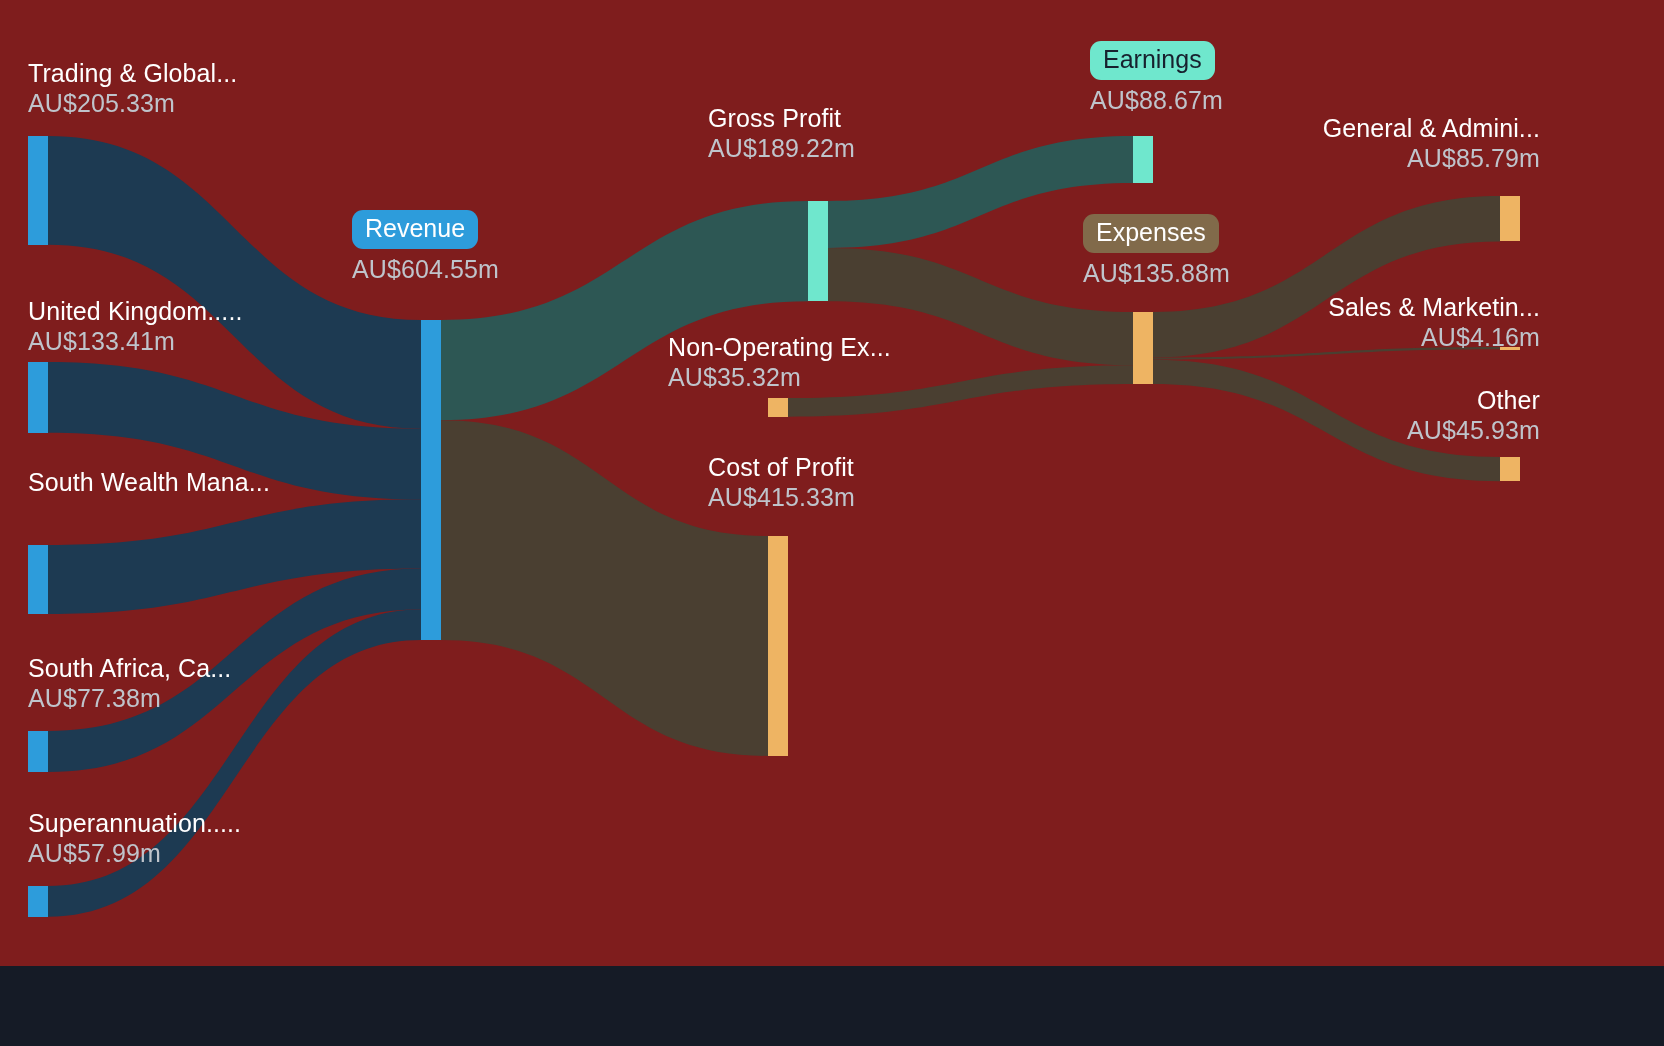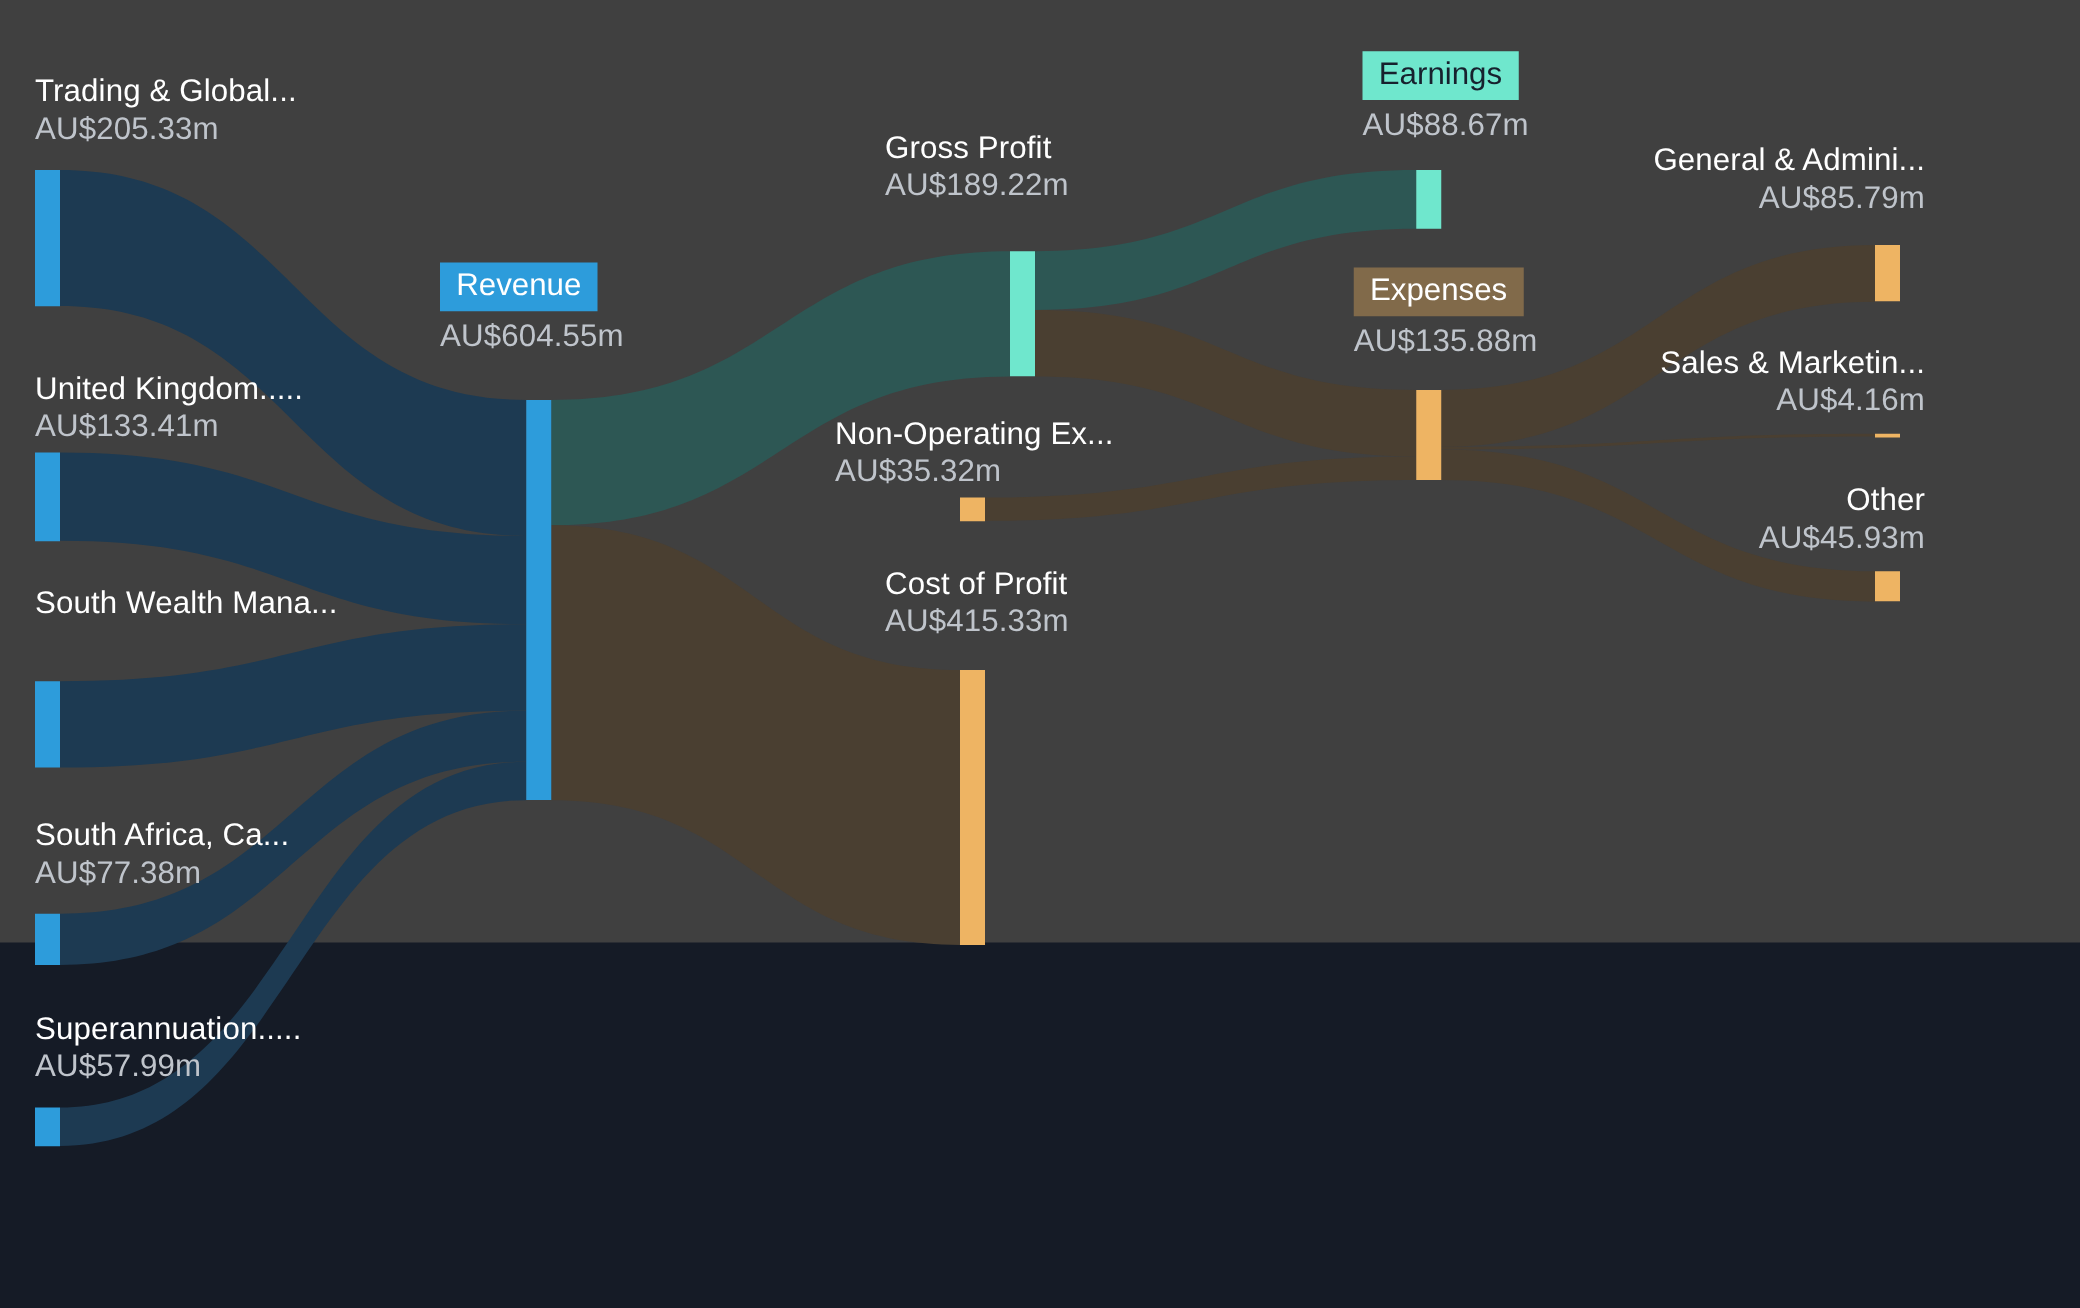--- a/index.html
+++ b/index.html
@@ -8,22 +8,22 @@
     background: #151b26;
   }
   body {
     width: 1664px; height: 1046px;
     font-family: "Liberation Sans", sans-serif;
     overflow: hidden;
   }
   #stage {
     position: relative;
     width: 1664px;
-    height: 754px;
-    background: #404040;
+    height: 966px;
+    background: #7f1d1d;
   }
   svg#sankey {
     position: absolute;
     left: 0; top: 0;
     width: 1664px; height: 1046px;
     display: block;
   }
   .node-label {
     position: absolute;
     white-space: nowrap;
@@ -37,21 +37,21 @@
   }
   .nl-val {
     font-size: 25px;
     color: #bfc4cb;
     line-height: 30px;
     letter-spacing: 0.1px;
   }
   .nl-right { text-align: right; }
   .pill {
     display: inline-block;
-    border-radius: 0;
+    border-radius: 11px;
     padding: 3px 13px 5px 13px;
     font-size: 25px;
     line-height: 31px;
   }
   .pill-revenue { background: #2d9cdb; color: #ffffff; }
   .pill-earnings { background: #6fe7cd; color: #17212e; }
   .pill-expenses { background: #816a4a; color: #ffffff; }
 </style>
 </head>
 <body>
@@ -131,21 +131,21 @@
         <div class="nl-val" style="margin-top: 5px; padding-left: 0px;">AU$88.67m</div>
       </div>
       <div class="node-label" style="left: 1083px; top: 214px;">
         <div><span class="pill pill-expenses">Expenses</span></div>
         <div class="nl-val" style="margin-top: 5px; padding-left: 0px;">AU$135.88m</div>
       </div>
       <div class="node-label nl-right" style="right: 124px; top: 113px;">
         <div class="nl-name">General &amp; Admini...</div>
         <div class="nl-val">AU$85.79m</div>
       </div>
-      <div class="node-label nl-right" style="right: 124px; top: 275px;">
+      <div class="node-label nl-right" style="right: 124px; top: 292px;">
         <div class="nl-name">Sales &amp; Marketin...</div>
         <div class="nl-val">AU$4.16m</div>
       </div>
       <div class="node-label nl-right" style="right: 124px; top: 385px;">
         <div class="nl-name">Other</div>
         <div class="nl-val">AU$45.93m</div>
       </div>
     </div>
 </div>
 

